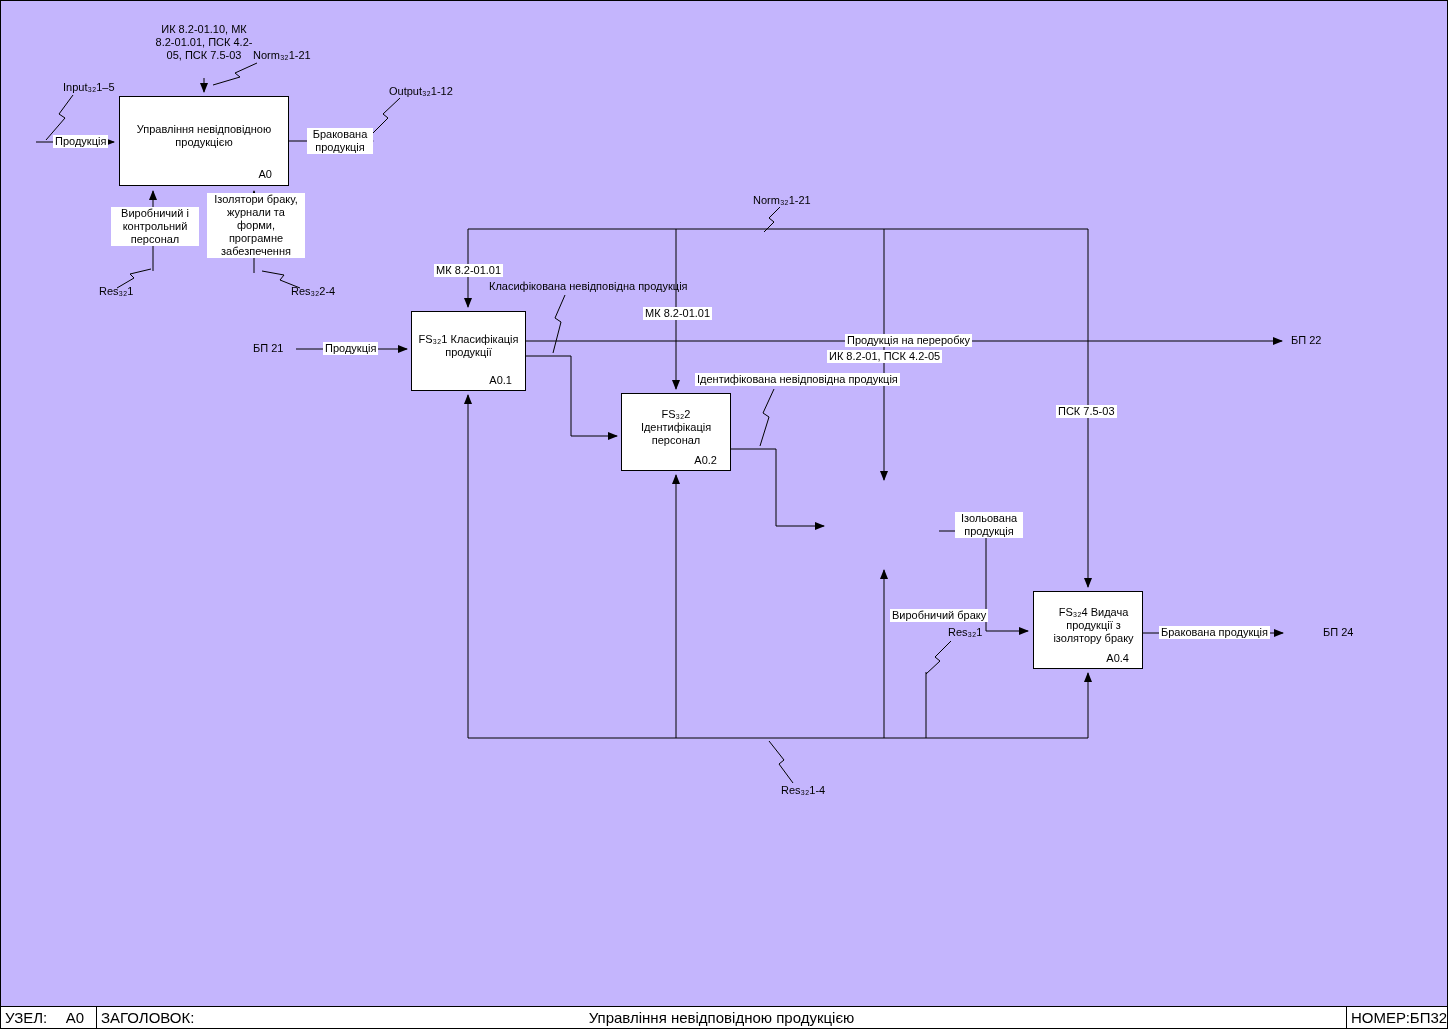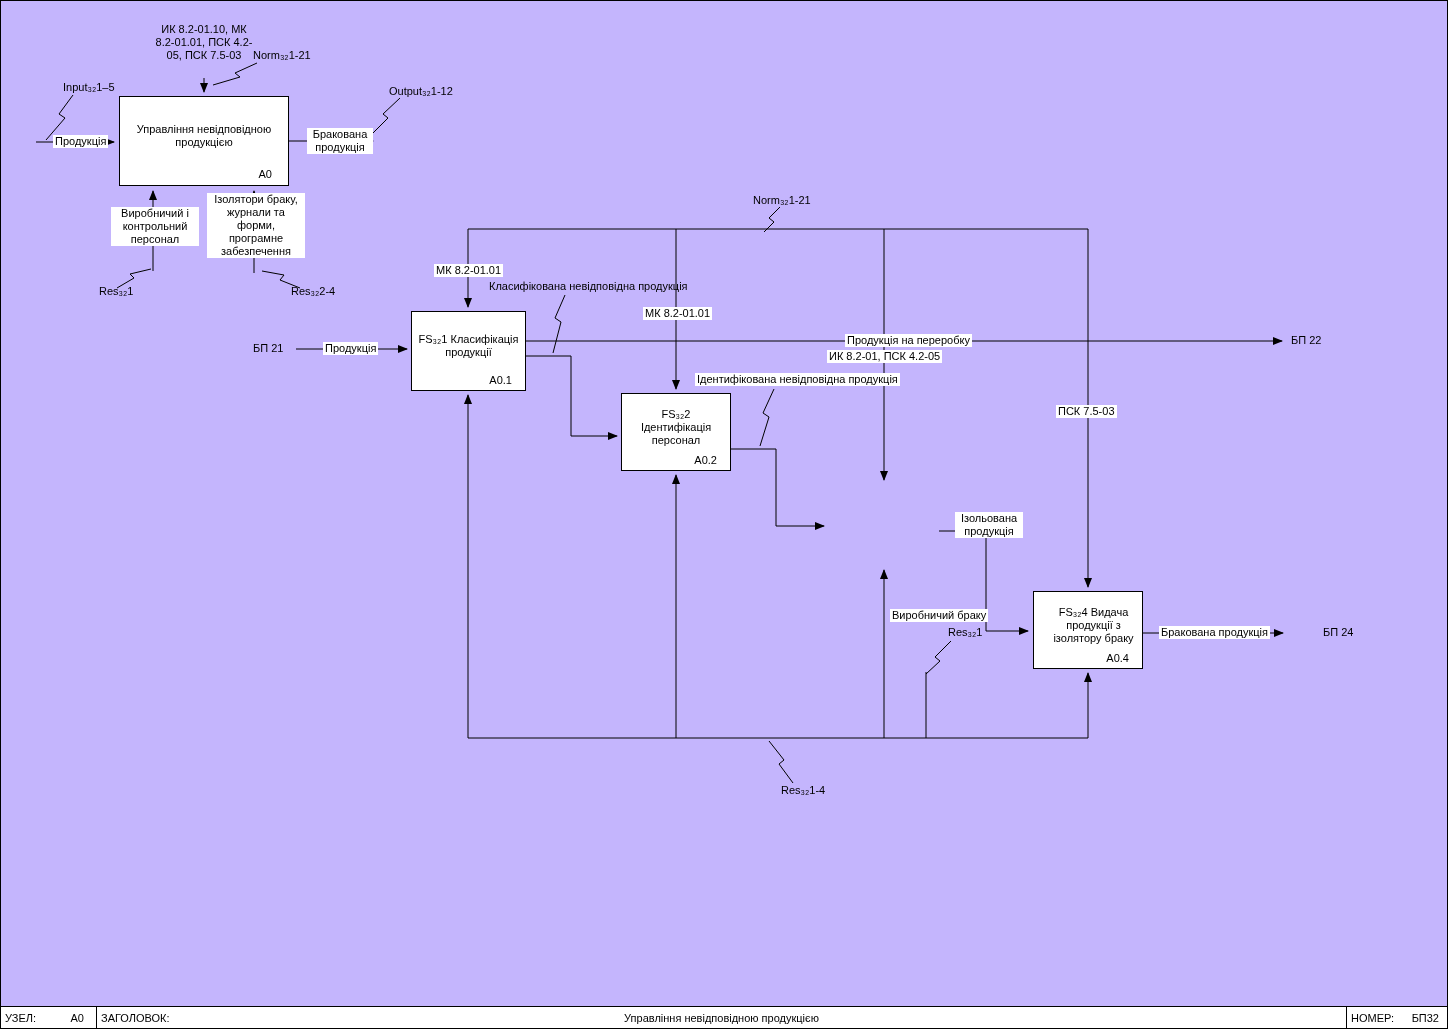--- a/index.html
+++ b/index.html
@@ -14,21 +14,21 @@
   .nw{white-space:nowrap;}
   .box{
     position:absolute;z-index:2;border:1px solid #000;background:#fff;
     display:flex;align-items:center;justify-content:center;text-align:center;
     font-size:11px;line-height:13px;padding:3px 5px 13px 5px;box-sizing:border-box;
   }
   .box .bid{position:absolute;right:13px;bottom:3px;font-size:11px;}
   .ctxbox .bid{right:16px;bottom:4px;}
   .footer{
     position:absolute;left:0;bottom:0;width:100%;height:22px;box-sizing:border-box;
-    border-top:1px solid #000;display:flex;align-items:stretch;font-size:11px;
+    border-top:1px solid #000;display:flex;align-items:stretch;font-size:15px;
     background:#fff;z-index:3;
   }
   .fcell{display:flex;align-items:center;box-sizing:border-box;}
   .fcell.node{width:96px;border-right:1px solid #000;justify-content:space-between;padding:0 12px 0 4px;}
   .fcell.ftitle{flex:1;border-right:1px solid #000;position:relative;padding-left:4px;}
   .ftitle-center{position:absolute;left:0;right:0;text-align:center;}
   .fcell.number{width:100px;justify-content:space-between;padding:0 8px 0 4px;}
 </style>
 </head>
 <body>

